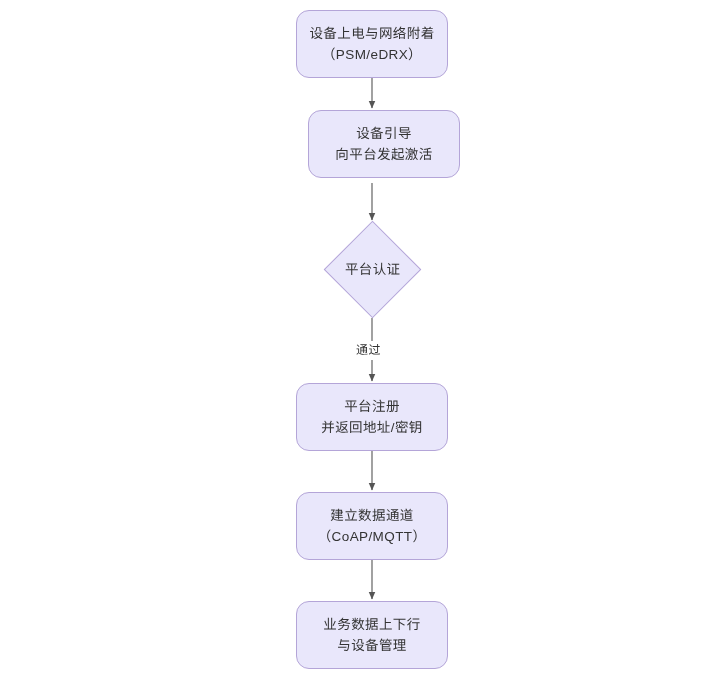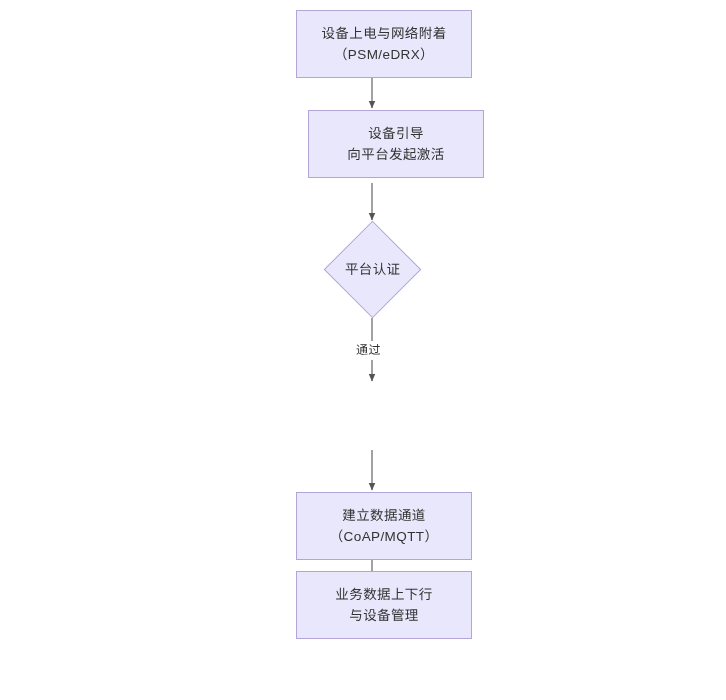--- a/index.html
+++ b/index.html
@@ -52,22 +52,23 @@
     font-size: 13.5px;
     line-height: 21px;
     text-align: center;
     letter-spacing: 0.4px;
     white-space: pre-line;
     color: #333333;
   }
 
   
   .node-process {
-    width: 176px;
+    width: 152px;
     height: 68px;
+    border-radius: 13px;
   }
 
   
   .node-decision {
     width: 69px;
     height: 69px;
     transform: rotate(45deg);
     background: #e9e7fb;
     border: 1px solid #b4a5d8;
   }
@@ -120,24 +121,28 @@
     <div class="node-label">设备引导
 向平台发起激活</div>
   </div>
 
   <div class="node node-decision" style="left:338px; top:235px;">
     <div class="node-label">平台认证</div>
   </div>
 
   <div class="edge-label" style="left:353px; top:341px;">通过</div>
 
+  <div class="node node-process" style="left:296px; top:383px;">
+    <div class="node-label">平台注册
+并返回地址/密钥</div>
+  </div>
 
   <div class="node node-process" style="left:296px; top:492px;">
     <div class="node-label">建立数据通道
 （CoAP/MQTT）</div>
   </div>
 
-  <div class="node node-process" style="left:296px; top:571px;">
+  <div class="node node-process" style="left:296px; top:601px;">
     <div class="node-label">业务数据上下行
 与设备管理</div>
   </div>
 
 </div>
 
 </body></html>

